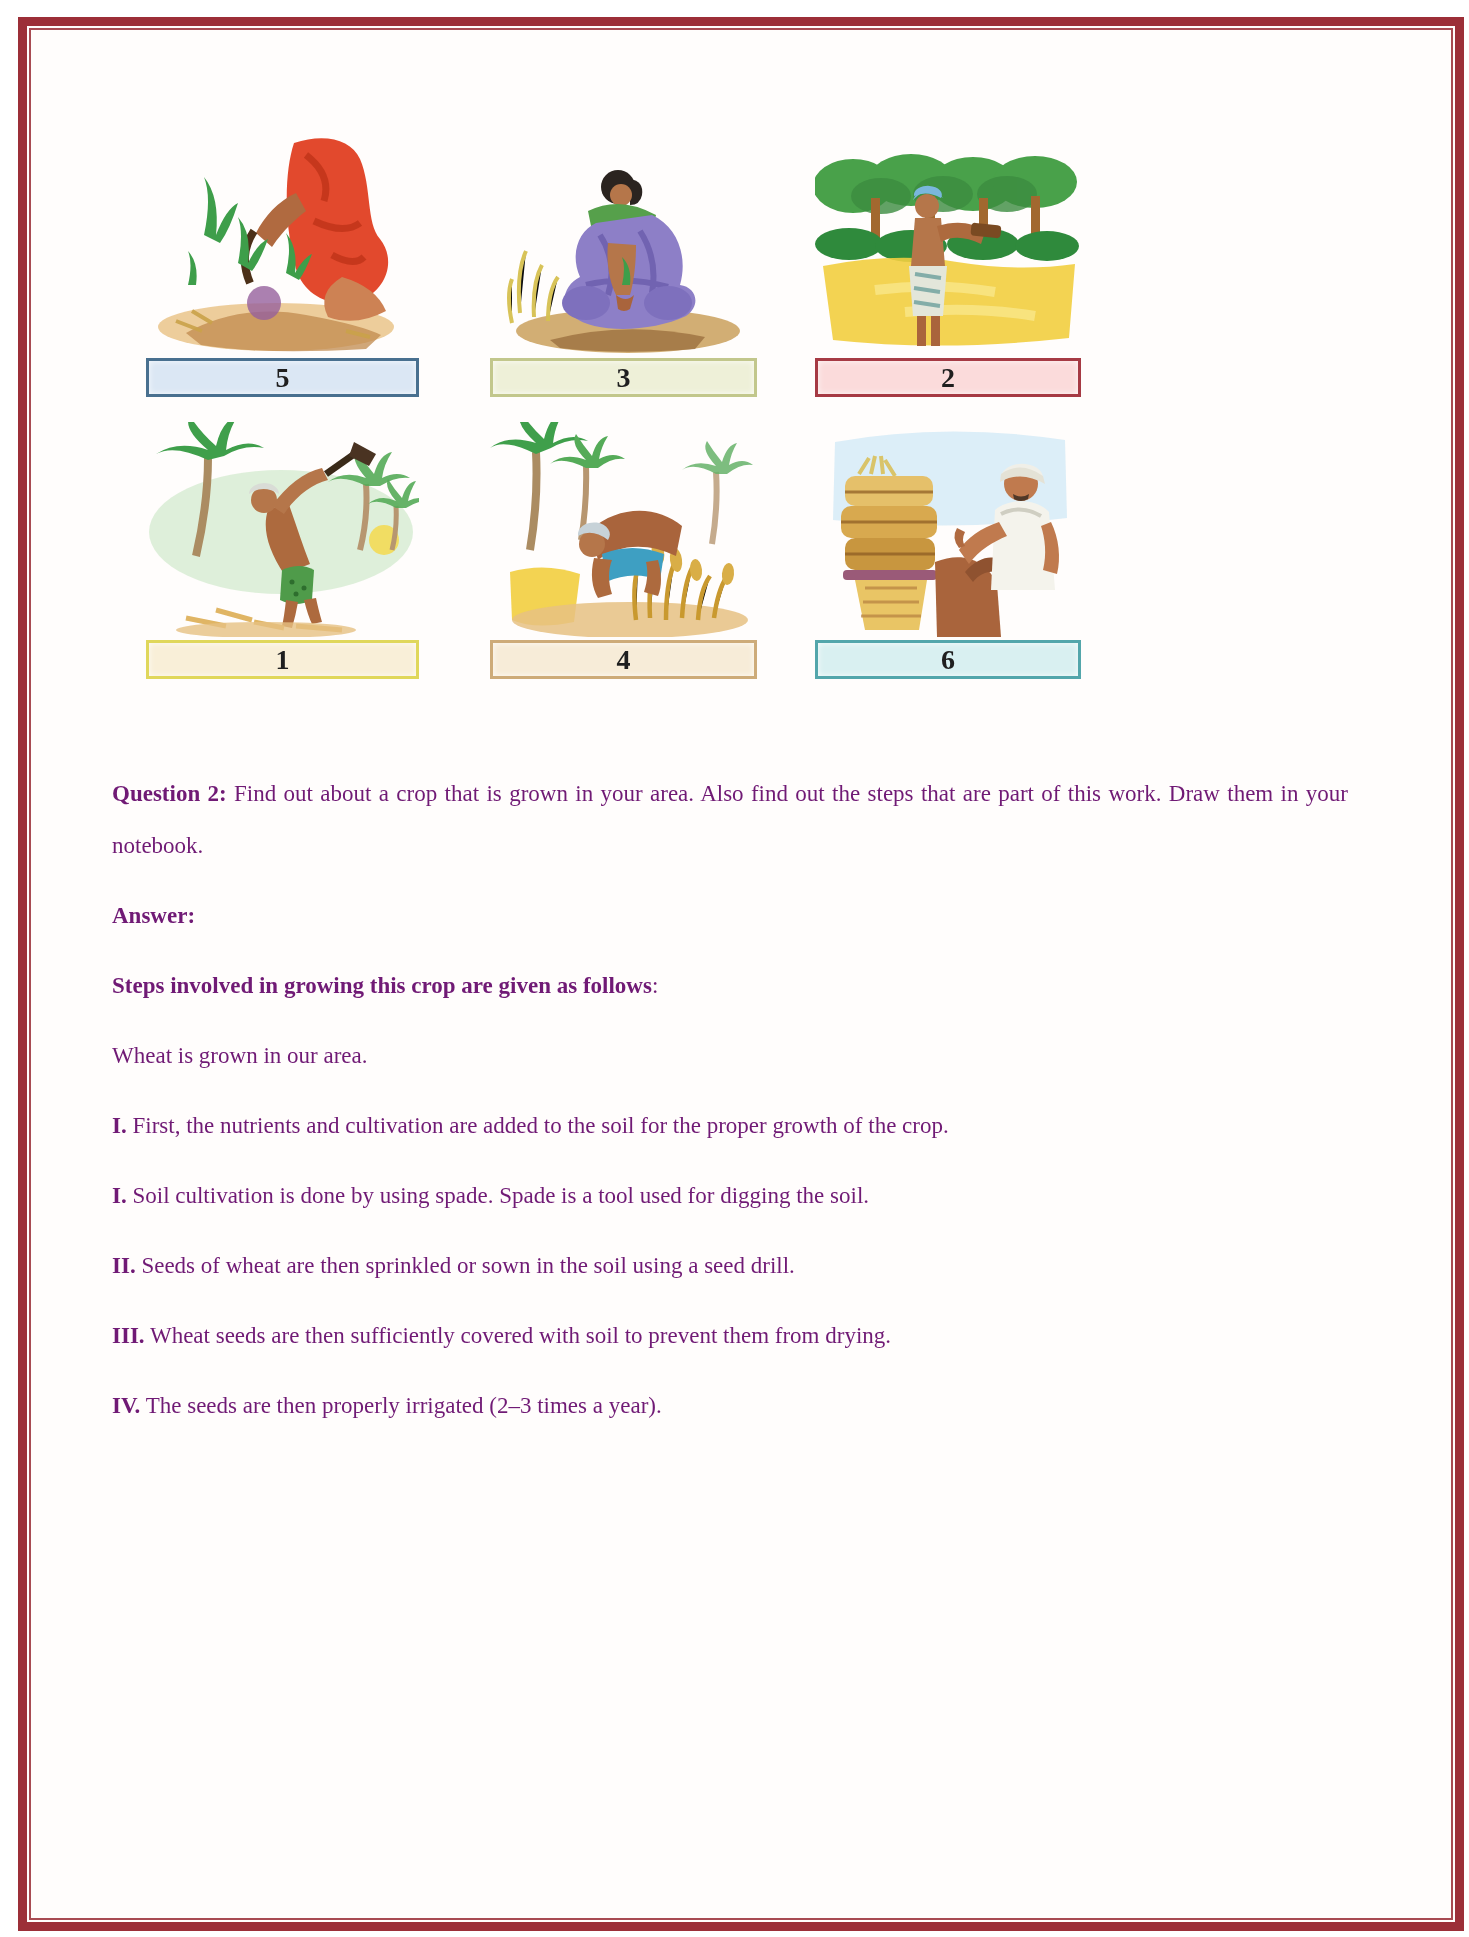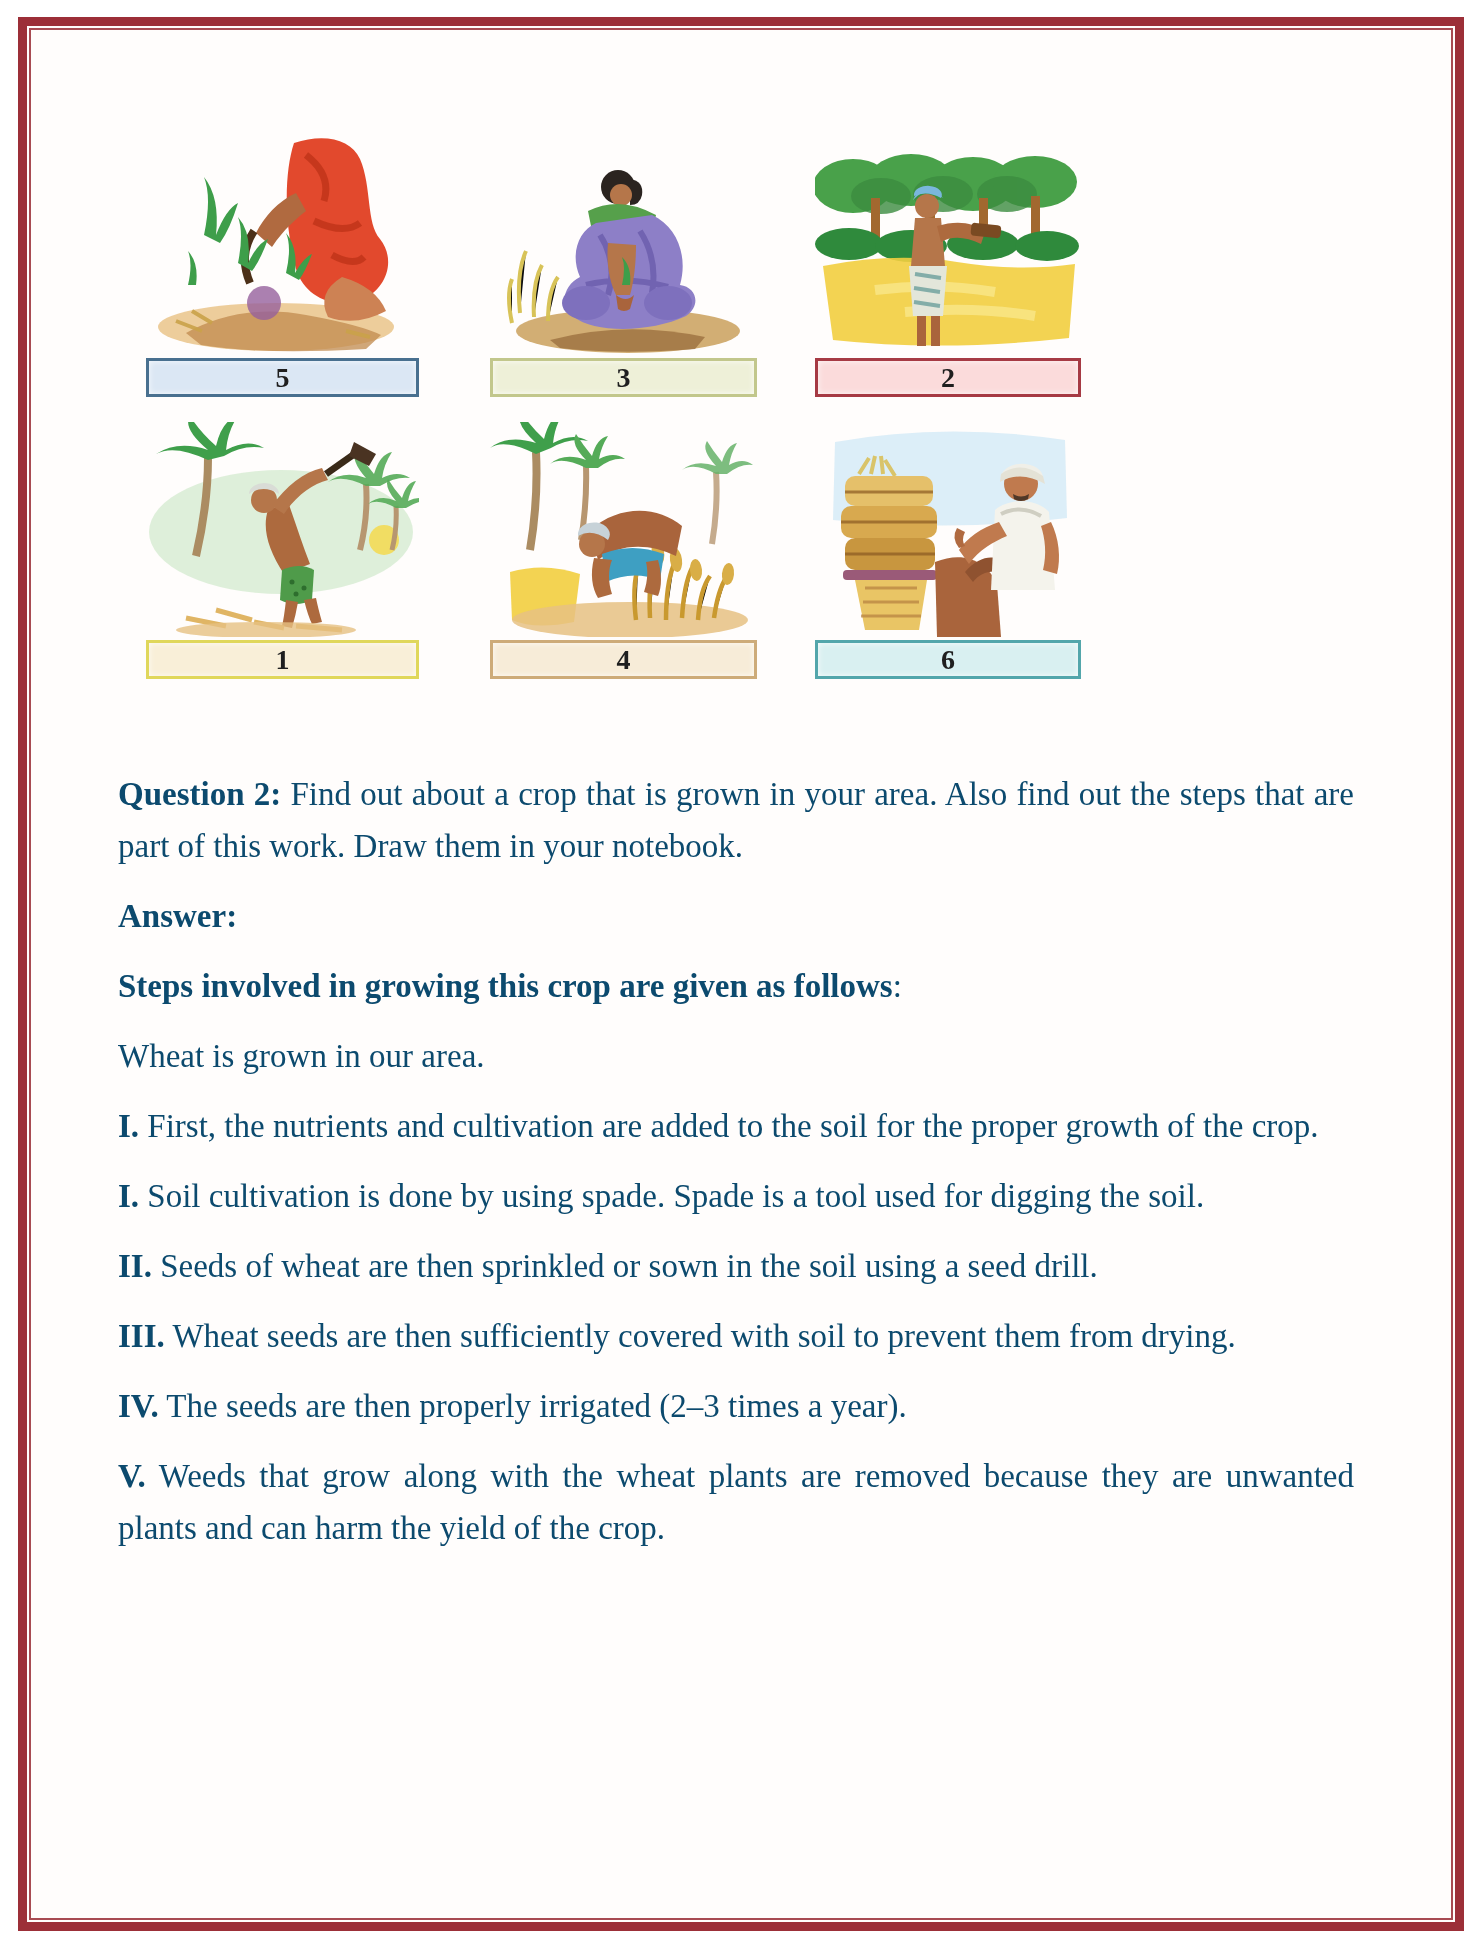--- a/index.html
+++ b/index.html
@@ -40,22 +40,22 @@
     border: 3px solid #888;
     background: #eee;
     display: flex; align-items: center; justify-content: center;
     font-weight: bold; font-size: 28px; color: #1f1f1f;
     margin-top: 3px;
     box-shadow: inset 0 0 6px rgba(255,255,255,.8);
   }
 
   
   .text-area {
-    position: absolute; left: 118px; top: 768px; width: 1236px;
-    font-size: 33px; line-height: 52px; color: #0c4a6e;
+    position: absolute; left: 112px; top: 768px; width: 1236px;
+    font-size: 23px; line-height: 52px; color: #701a75;
     text-align: justify;
   }
   .text-area p { margin: 0 0 18px 0; }
   .text-area b { font-weight: bold; }
 </style>
 </head>
 <body>
 
 <div class="frame-outer">
   <div class="frame-inner"></div>
@@ -276,14 +276,13 @@
   <p><b>I.</b><span> First, the nutrients and cultivation are added to the soil for the proper growth of the crop.</span></p>
 
   <p><b>I.</b><span> Soil cultivation is done by using spade. Spade is a tool used for digging the soil.</span></p>
 
   <p><b>II.</b><span> Seeds of wheat are then sprinkled or sown in the soil using a seed drill.</span></p>
 
   <p><b>III.</b><span> Wheat seeds are then sufficiently covered with soil to prevent them from drying.</span></p>
 
   <p><b>IV.</b><span> The seeds are then properly irrigated (2–3 times a year).</span></p>
 
-  <p><b>V.</b><span> Weeds that grow along with the wheat plants are removed because they are unwanted plants and can harm the yield of the crop.</span></p>
 </div>
 
 </body></html>

